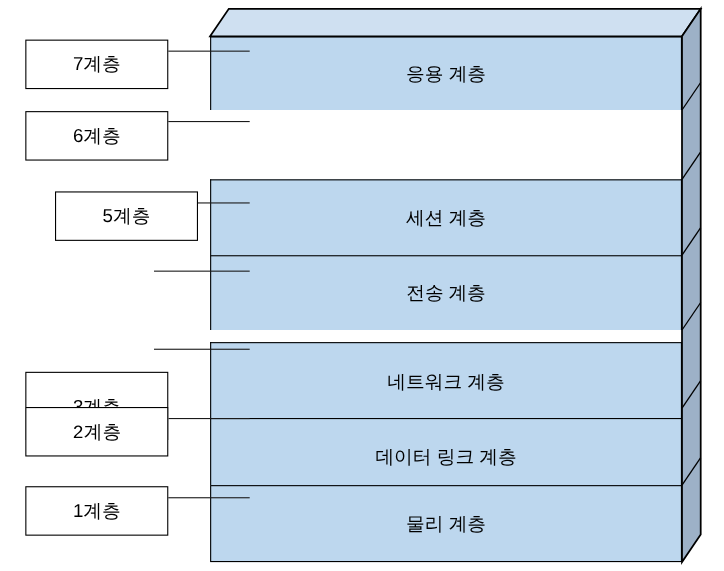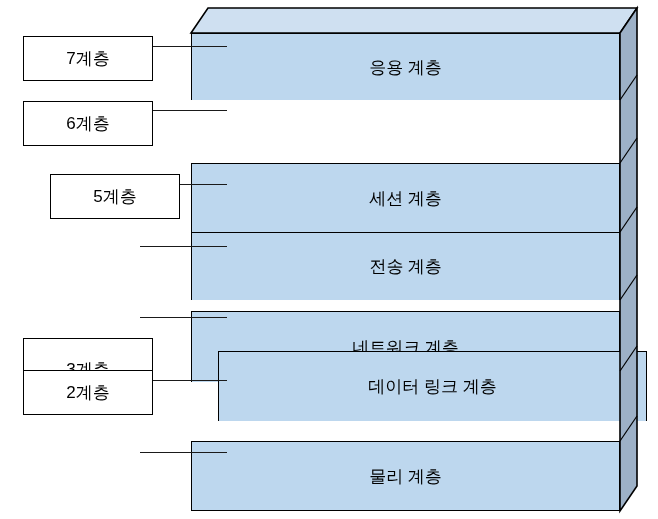--- a/index.html
+++ b/index.html
@@ -96,21 +96,21 @@
     </div>
     <div class="layer" style="top: 163px; height: 69px;">
       <span class="layer-label">세션 계층</span>
     </div>
     <div class="layer" style="top: 232px; height: 68px; font-family: Liberation Serif, serif;">
       <span class="layer-label">전송 계층</span>
     </div>
     <div class="layer" style="top: 311px; height: 71px;">
       <span class="layer-label">네트워크 계층</span>
     </div>
-    <div class="layer" style="top: 351px; height: 70px; margin-left: 27px;">
+    <div class="layer" style="top: 380px; height: 70px;">
       <span class="layer-label">데이터 링크 계층</span>
     </div>
     <div class="layer last" style="top: 441px; height: 70px;">
       <span class="layer-label">물리 계층</span>
     </div>
   </div>
 
   <svg id="faces" viewBox="0 0 658 519">
 
     <polygon id="top-face" points="191,33 208,8 637,8 620,33" fill="#cfe0f1" stroke="#000000" stroke-width="1.6"></polygon>
@@ -132,22 +132,25 @@
   </div>
   <div class="label-box" style="top: 101px; height: 45px;">
     <span>6계층</span>
   </div>
   <div class="label-box" style="top: 174px; height: 45px; margin-left: 27px;">
     <span>5계층</span>
   </div>
   <div class="label-box" style="top: 307px; height: 62px; margin-top: 31px;">
     <span>3계층</span>
   </div>
-  <div class="label-box" style="top: 370px; height: 45px;">
+  <div class="label-box" style="top: 370px; height: 45px; font-family: Liberation Mono, monospace;">
     <span>2계층</span>
+  </div>
+  <div class="label-box" style="top: 442px; height: 45px;">
+    <span>1계층</span>
   </div>
 
   <div class="leader" style="top: 46px; width: 87px;"></div>
   <div class="leader" style="top: 110px; width: 87px;"></div>
   <div class="leader" style="top: 184px; width: 87px;"></div>
   <div class="leader" style="top: 246px; width: 87px;"></div>
   <div class="leader" style="top: 317px; width: 87px;"></div>
   <div class="leader" style="top: 380px; width: 87px;"></div>
   <div class="leader" style="top: 452px; width: 87px;"></div>
 

